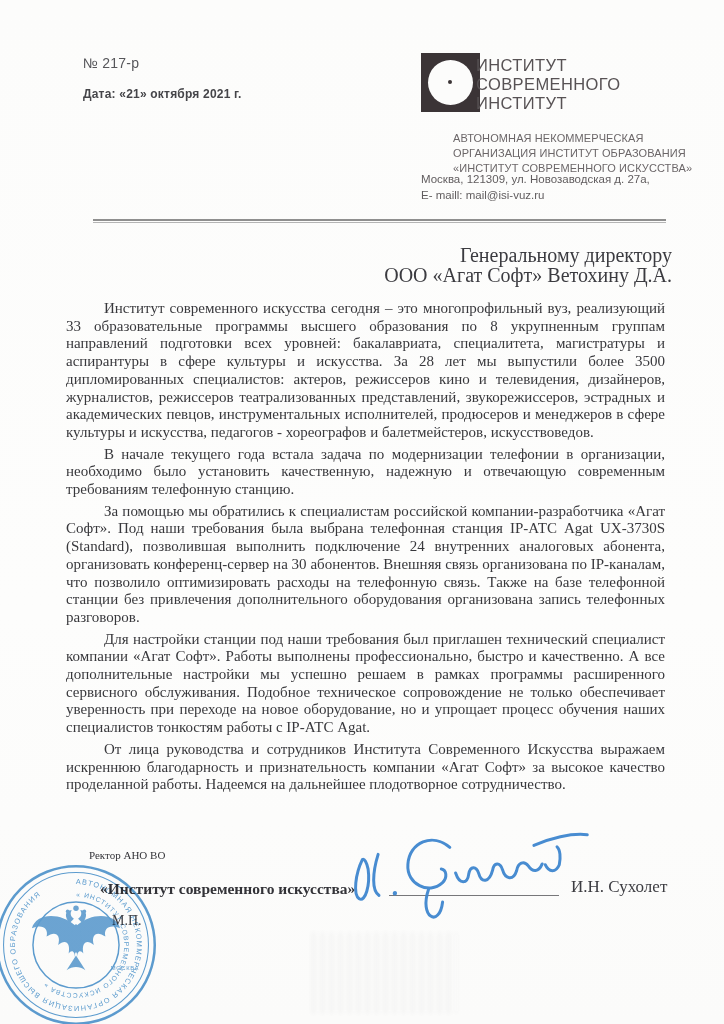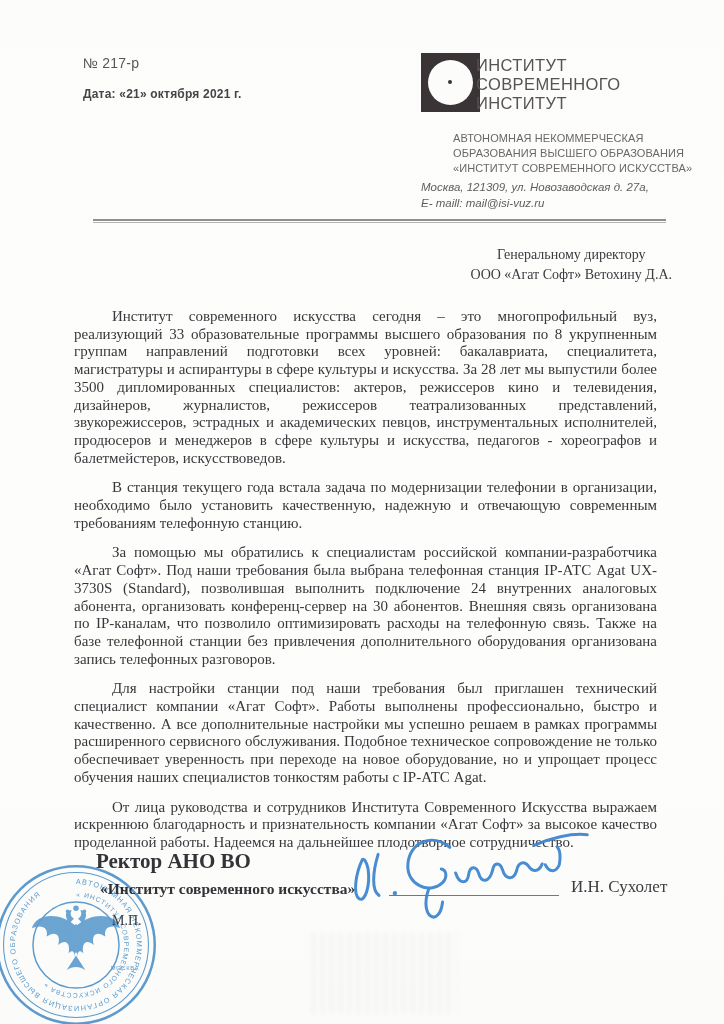--- a/index.html
+++ b/index.html
@@ -16,34 +16,34 @@
   .ref-number{position:absolute;left:83px;top:55px;font-size:14px;color:#56565a;letter-spacing:.2px;}
   .date-line{position:absolute;left:83px;top:87px;font-size:12px;font-weight:bold;color:#454549;letter-spacing:.2px;}
 
   
   .logo{position:absolute;left:421px;top:53px;width:59px;height:59px;background:#3b3436;}
   .logo-circle{position:absolute;left:7px;top:7px;width:45px;height:45px;border-radius:50%;background:#fcfcfb;}
   .logo-dot{position:absolute;left:27px;top:27px;width:4px;height:4px;border-radius:50%;background:#3b3436;}
   .org-name{position:absolute;left:476px;top:56px;font-size:16.5px;line-height:19px;color:#575254;letter-spacing:.4px;}
 
   .org-sub{position:absolute;left:421px;top:131px;font-size:11px;line-height:15px;color:#6b6668;letter-spacing:.1px;margin-left:32px;}
-  .contacts{position:absolute;left:421px;top:180px;font-size:11.5px;line-height:15.5px;color:#605c5e;font-style:italic;}
+  .contacts{position:absolute;left:421px;top:172px;font-size:11.5px;line-height:15.5px;color:#605c5e;}
 
   .rule{position:absolute;left:93px;top:219px;width:573px;height:1px;
         border-top:2px solid #8f8f8f;border-bottom:1px solid #b5b5b5;background:#fdfdfc;}
 
   
-  .recipient{position:absolute;right:52px;top:245px;text-align:center;font-size:14px;line-height:20px;color:#3b3b40;}
+  .recipient{position:absolute;right:52px;top:245px;text-align:right;font-size:20px;line-height:20px;color:#3b3b40;}
 
   
   .body-text{position:absolute;left:62px;top:296px;width:607px;font-size:15px;line-height:17.7px;text-align:justify;color:#38383c;}
-  .body-text p{margin:12px;text-indent:38px;}
+  .body-text p{margin:4px;text-indent:38px;}
 
   
-  .sig-title-1{position:absolute;left:96px;top:849px;font-size:21px;font-weight:bold;color:#333338;}
+  .sig-title-1{position:absolute;left:89px;top:849px;font-size:11px;font-weight:normal;color:#333338;}
   .sig-title-2{position:absolute;left:100px;top:880px;font-size:15.5px;font-weight:bold;color:#333338;}
   .seal-mark{position:absolute;left:112px;top:913px;font-size:14px;color:#3d3d42;}
   .sig-line{position:absolute;left:389px;top:895px;width:170px;border-bottom:1.3px solid #77777a;}
   .sig-name{position:absolute;left:571px;top:877px;font-size:17px;color:#3c3c41;font-family:Liberation Serif, serif;}
   .sig-svg{position:absolute;left:340px;top:826px;width:262px;height:104px;}
 
   
   .stamp{position:absolute;left:-8px;top:861px;width:168px;height:168px;opacity:.88;mix-blend-mode:multiply;}
 
   
@@ -64,39 +64,39 @@
     <div class="logo-dot"></div>
   </div>
   <div class="org-name sans">
     <div>ИНСТИТУТ</div>
     <div>СОВРЕМЕННОГО</div>
     <div>ИНСТИТУТ</div>
   </div>
 
   <div class="org-sub sans">
     <div>АВТОНОМНАЯ НЕКОММЕРЧЕСКАЯ</div>
-    <div>ОБРАЗОВАНИЯ ВЫСШЕГО ОБРАЗОВАНИЯ</div>
+    <div>ОРГАНИЗАЦИЯ ИНСТИТУТ ОБРАЗОВАНИЯ</div>
     <div>«ИНСТИТУТ СОВРЕМЕННОГО ИСКУССТВА»</div>
   </div>
 
   <div class="contacts sans">
     <div>Москва, 121309, ул. Новозаводская  д. 27а,</div>
     <div>E- maill:  mail@isi-vuz.ru</div>
   </div>
 
   <div class="rule"></div>
 
   <div class="recipient">
     <div>Генеральному директору</div>
     <div>ООО «Агат Софт»  Ветохину Д.А.</div>
   </div>
 
   <div class="body-text">
     <p>Институт современного искусства сегодня – это многопрофильный вуз, реализующий 33 образовательные программы высшего образования по 8 укрупненным группам направлений подготовки всех уровней: бакалавриата, специалитета, магистратуры и аспирантуры в сфере культуры и искусства.  За 28 лет мы выпустили более 3500 дипломированных специалистов: актеров, режиссеров кино и телевидения, дизайнеров, журналистов, режиссеров театрализованных представлений, звукорежиссеров, эстрадных и академических певцов, инструментальных исполнителей, продюсеров и менеджеров в сфере культуры и искусства, педагогов - хореографов и балетмейстеров, искусствоведов.</p>
-    <p>В станция текущего года встала задача по модернизации телефонии в организации, необходимо было установить качественную, надежную и отвечающую современным требованиям телефонную станцию.</p>
+    <p>В начале текущего года встала задача по модернизации телефонии в организации, необходимо было установить качественную, надежную и отвечающую современным требованиям телефонную станцию.</p>
     <p>За помощью мы обратились к специалистам российской компании-разработчика «Агат Софт». Под наши требования была выбрана телефонная станция IP-АТС Agat UX-3730S (Standard), позволившая выполнить подключение 24 внутренних аналоговых абонента, организовать конференц-сервер на 30 абонентов. Внешняя связь организована по IP-каналам, что позволило оптимизировать расходы на телефонную связь. Также на базе телефонной станции без привлечения дополнительного оборудования организована запись телефонных  разговоров.</p>
     <p>Для настройки станции под наши требования был приглашен технический специалист  компании «Агат Софт». Работы выполнены профессионально, быстро и качественно. А все дополнительные настройки мы успешно решаем в рамках программы расширенного сервисного  обслуживания. Подобное техническое сопровождение не только обеспечивает уверенность при переходе на новое оборудование, но и упрощает процесс обучения наших специалистов тонкостям работы с IP-АТС Agat.</p>
     <p>От лица руководства и сотрудников Института Современного Искусства выражаем искреннюю благодарность и признательность компании «Агат Софт» за высокое качество проделанной работы. Надеемся на дальнейшее плодотворное сотрудничество.</p>
   </div>
 
   <div class="sig-title-1">Ректор АНО ВО</div>
   <div class="sig-title-2">«Институт современного искусства»</div>
   <div class="seal-mark">М.П.</div>
 
   <div class="sig-line"></div>

